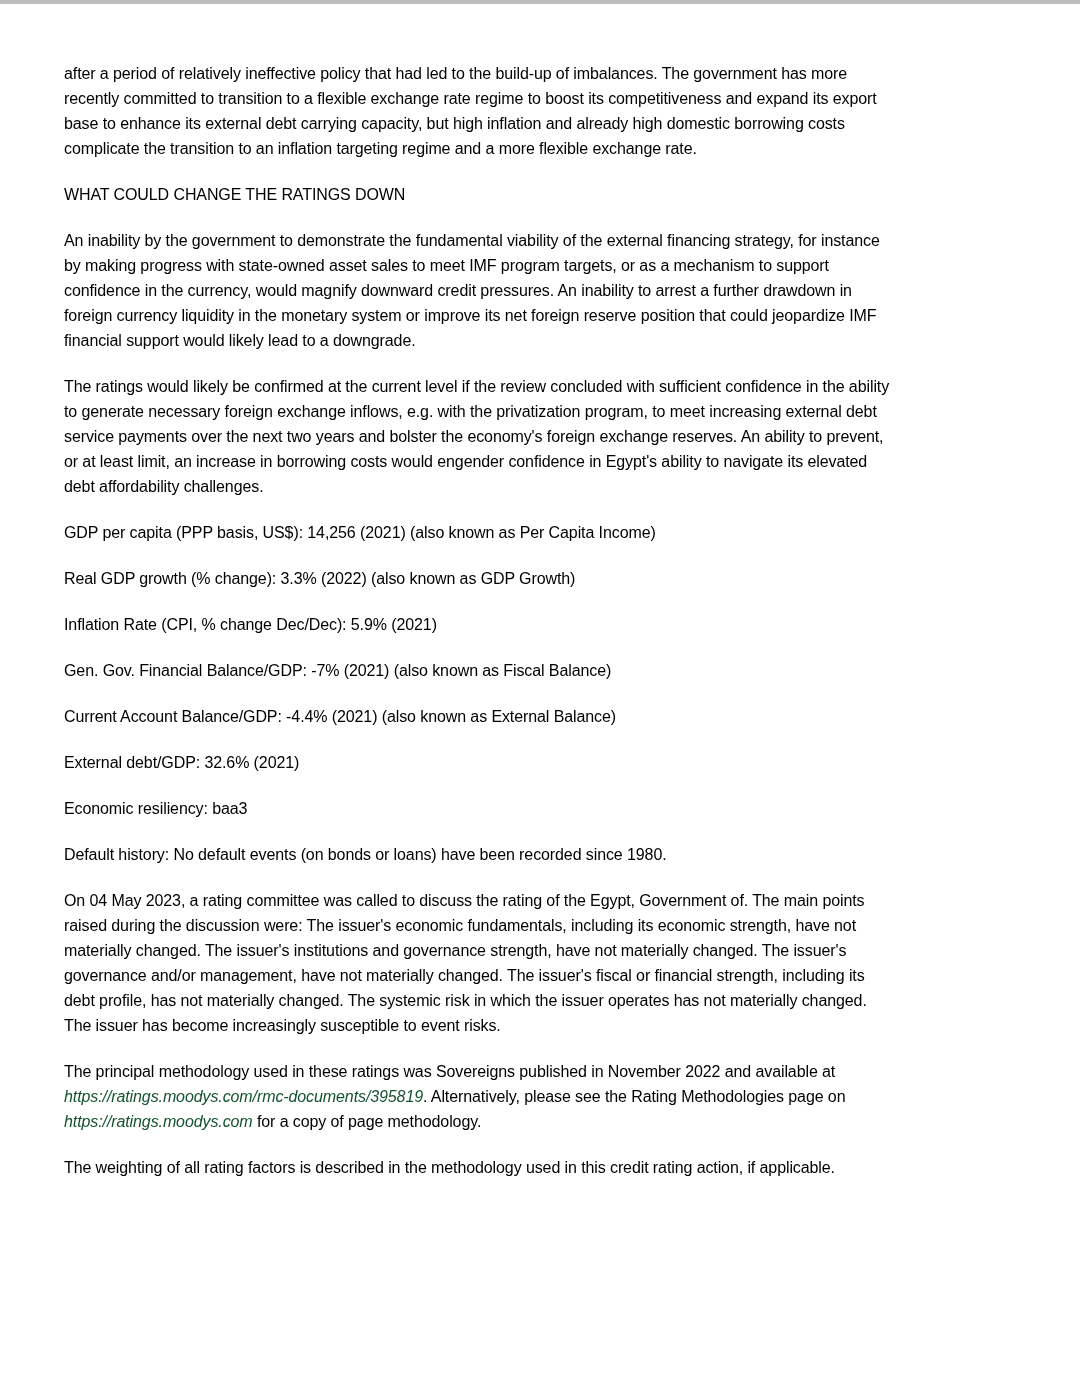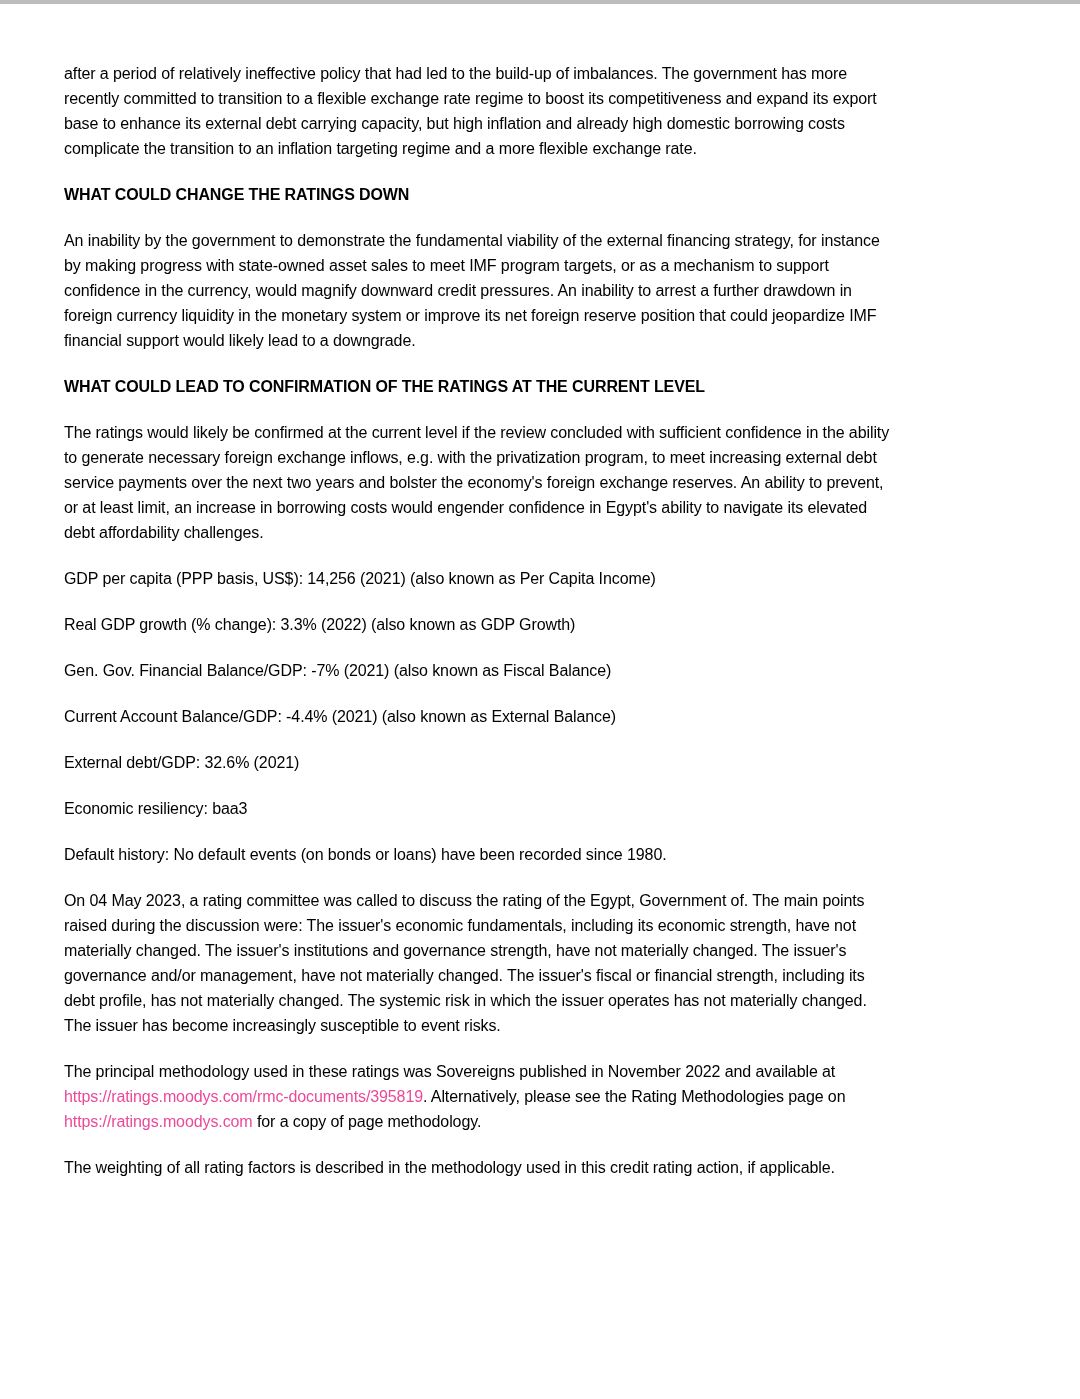--- a/index.html
+++ b/index.html
@@ -27,55 +27,56 @@
     margin: 0 0 21px 0;
     max-width: 990px;
     font-size: 16px;
     line-height: 25px;
     color: #000000;
     letter-spacing: -0.1px;
     white-space: pre-line;
   }
   .heading {
     
-    font-weight: 700;
+    font-weight: 400;
   }
   .doc-link {
-    color: #ec4899;
+    color: #14532d;
     text-decoration: none;
     cursor: pointer;
+    font-style: italic;
   }
 </style>
 </head>
 <body>
 
 <div class="top-bar"></div>
 
 <main class="doc">
   <p class="para">after a period of relatively ineffective policy that had led to the build-up of imbalances. The government has more
 recently committed to transition to a flexible exchange rate regime to boost its competitiveness and expand its export
 base to enhance its external debt carrying capacity, but high inflation and already high domestic borrowing costs
 complicate the transition to an inflation targeting regime and a more flexible exchange rate.</p>
 
   <p class="para heading">WHAT COULD CHANGE THE RATINGS DOWN</p>
   <p class="para">An inability by the government to demonstrate the fundamental viability of the external financing strategy, for instance
 by making progress with state-owned asset sales to meet IMF program targets, or as a mechanism to support
 confidence in the currency, would magnify downward credit pressures. An inability to arrest a further drawdown in
 foreign currency liquidity in the monetary system or improve its net foreign reserve position that could jeopardize IMF
 financial support would likely lead to a downgrade.</p>
 
-  <p class="para heading">WHAT COULD LEAD TO CONFIRMATION OF THE RATINGS AT THE CURRENT LEVEL</p>
   <p class="para">The ratings would likely be confirmed at the current level if the review concluded with sufficient confidence in the ability
 to generate necessary foreign exchange inflows, e.g. with the privatization program, to meet increasing external debt
 service payments over the next two years and bolster the economy's foreign exchange reserves. An ability to prevent,
 or at least limit, an increase in borrowing costs would engender confidence in Egypt's ability to navigate its elevated
 debt affordability challenges.</p>
 
   <p class="para">GDP per capita (PPP basis, US$): 14,256 (2021) (also known as Per Capita Income)</p>
   <p class="para">Real GDP growth (% change): 3.3% (2022) (also known as GDP Growth)</p>
+  <p class="para">Inflation Rate (CPI, % change Dec/Dec): 5.9% (2021)</p>
   <p class="para">Gen. Gov. Financial Balance/GDP: -7% (2021) (also known as Fiscal Balance)</p>
   <p class="para">Current Account Balance/GDP: -4.4% (2021) (also known as External Balance)</p>
   <p class="para">External debt/GDP: 32.6% (2021)</p>
   <p class="para">Economic resiliency: baa3</p>
   <p class="para">Default history: No default events (on bonds or loans) have been recorded since 1980.</p>
 
   <p class="para">On 04 May 2023, a rating committee was called to discuss the rating of the Egypt, Government of. The main points
 raised during the discussion were: The issuer's economic fundamentals, including its economic strength, have not
 materially changed. The issuer's institutions and governance strength, have not materially changed. The issuer's
 governance and/or management, have not materially changed. The issuer's fiscal or financial strength, including its

